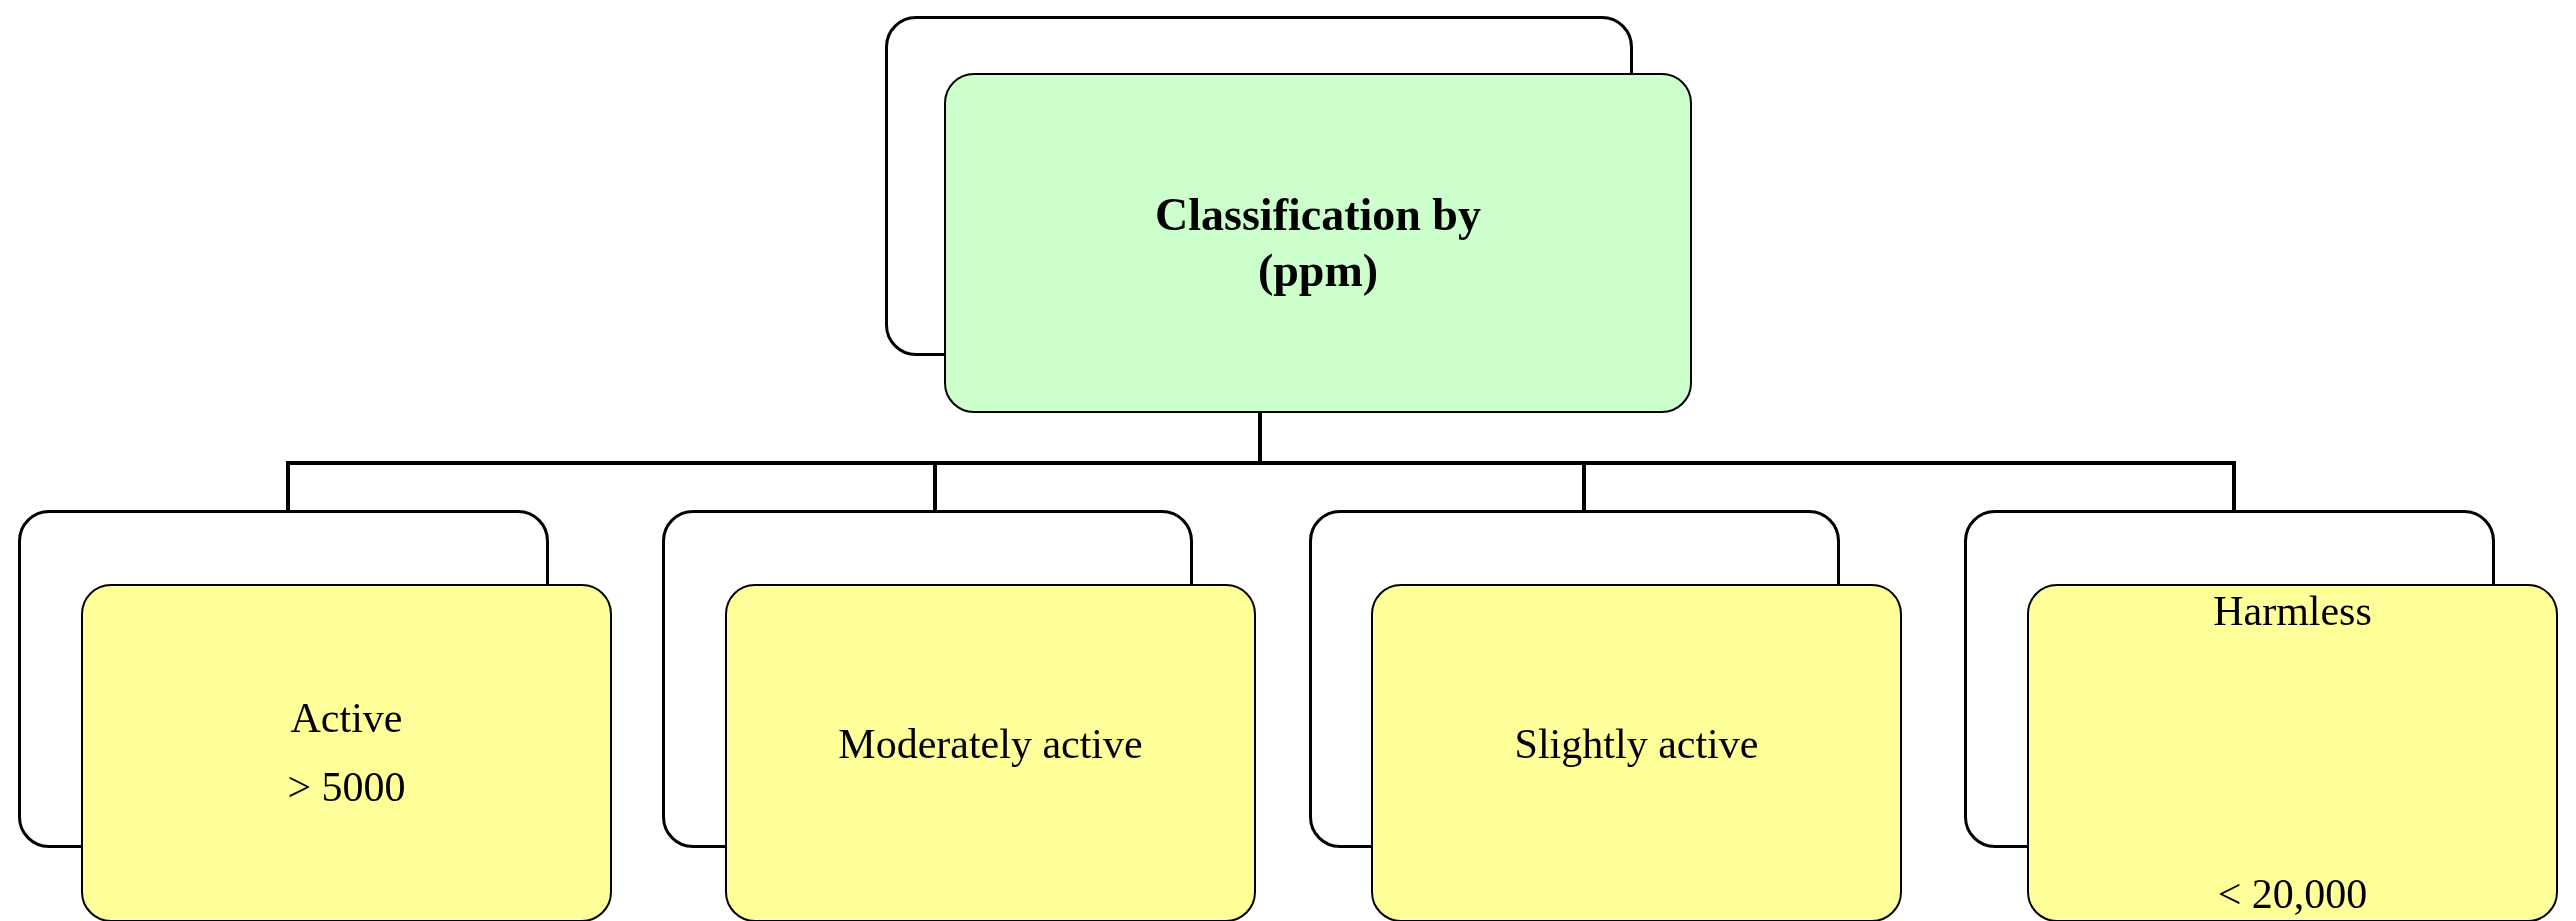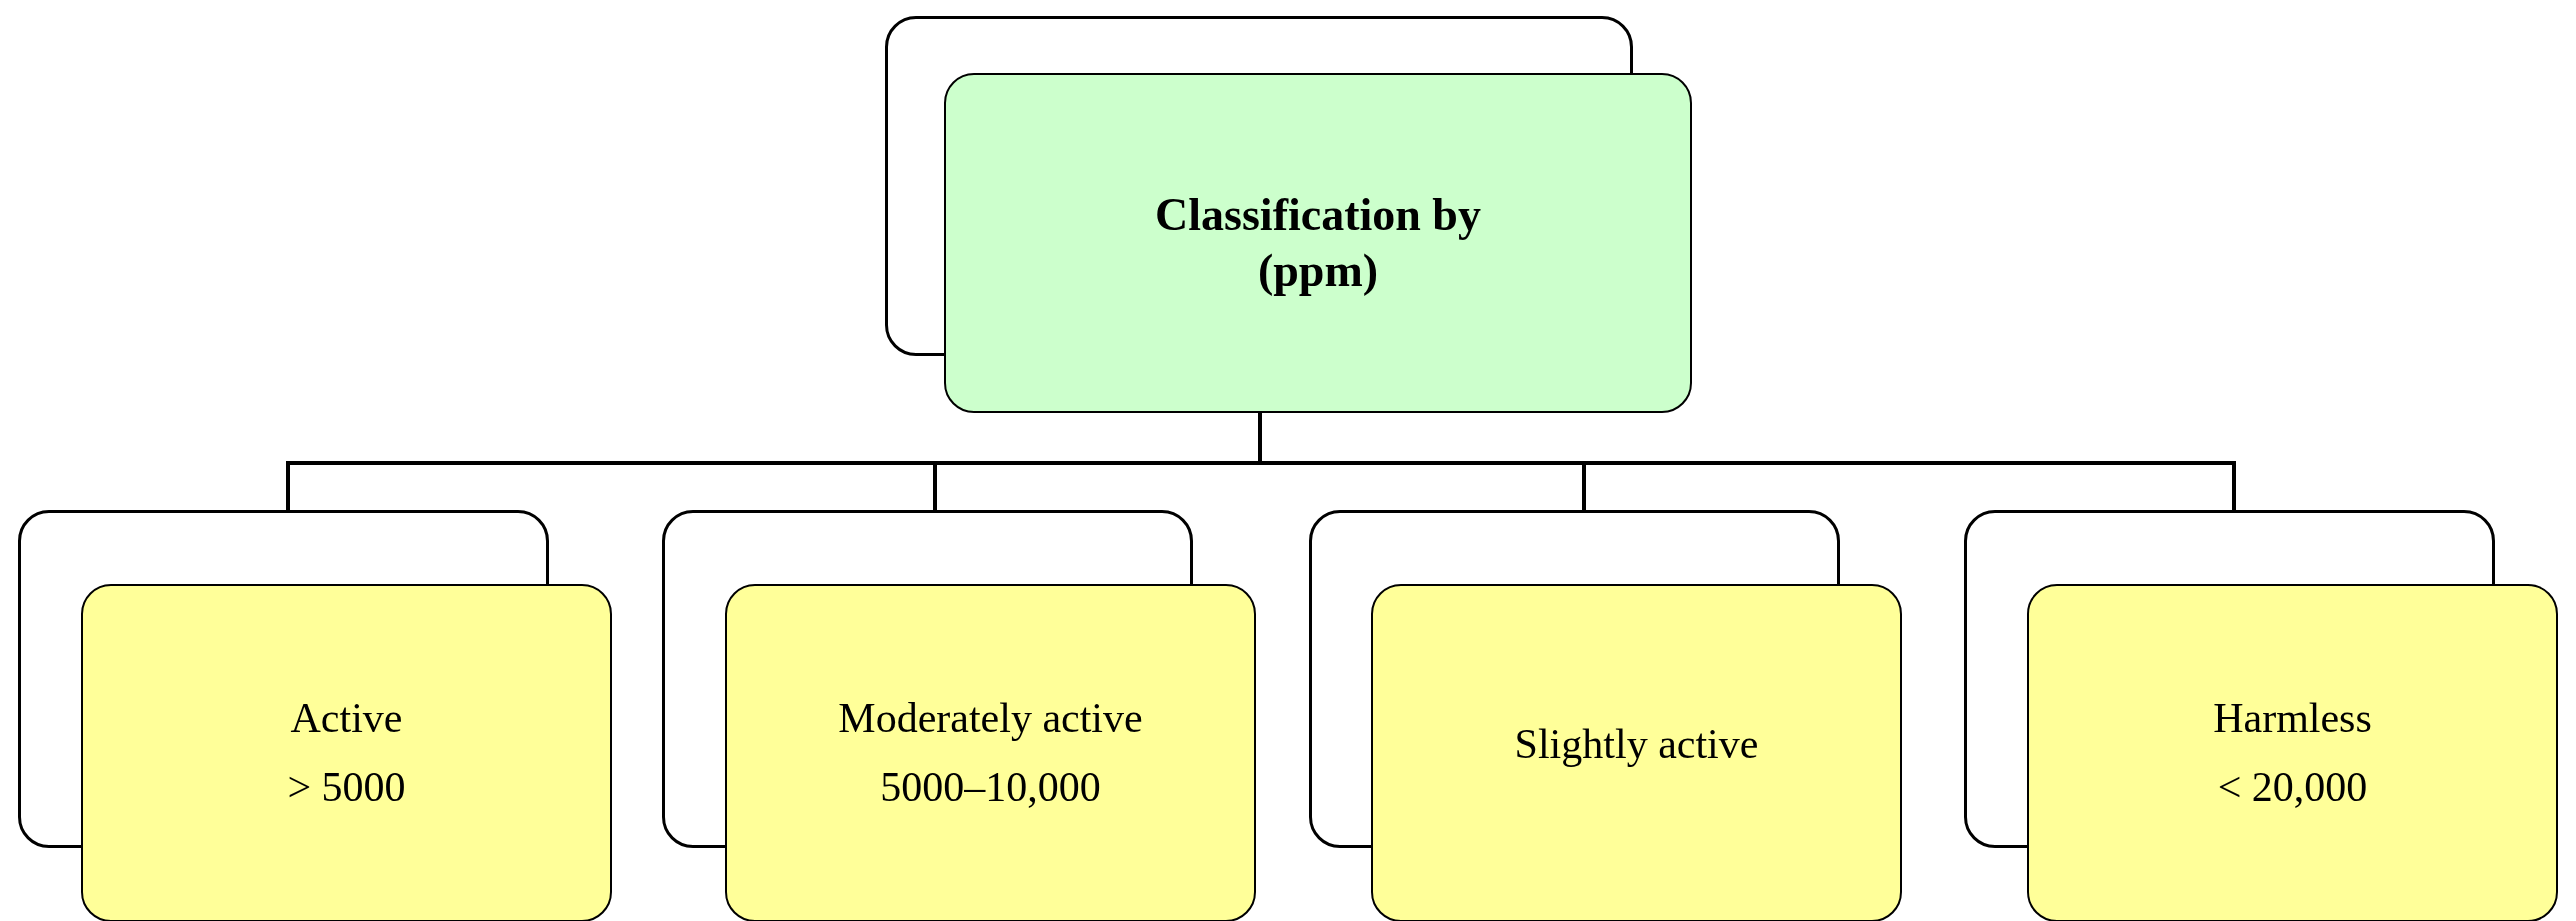--- a/index.html
+++ b/index.html
@@ -99,21 +99,21 @@
   .leaf-front .line.title { margin-bottom: 17.5px; }
 
   
   .col-0 .leaf-back  { left: 18px;   }
   .col-0 .leaf-front { left: 81px;  }
   .col-1 .leaf-back  { left: 662px;  }
   .col-1 .leaf-front { left: 725px; }
   .col-2 .leaf-back  { left: 1309px; }
   .col-2 .leaf-front { left: 1371px; }
   .col-3 .leaf-back  { left: 1964px; }
-  .col-3 .leaf-front { left: 2027px; }
+  .col-3 .leaf-front { left: 2027px; justify-content: space-between; }
 
   
   .conn {
     position: absolute;
     background: #000000;
   }
   .conn-stem {      
     left: 1258px;
     top: 413px;
     width: 4px;
@@ -162,21 +162,20 @@
     <div class="card-front yellow leaf-front">
       <span class="line title">Active</span>
       <span class="line range">&gt; 5000</span>
     </div>
   </div>
 
   <div class="node col-1">
     <div class="card-back leaf-back"></div>
     <div class="card-front yellow leaf-front">
       <span class="line title">Moderately active</span>
-      <span class="line range">5000–10,000</span>
     </div>
   </div>
 
   <div class="node col-2">
     <div class="card-back leaf-back"></div>
     <div class="card-front yellow leaf-front">
       <span class="line title">Slightly active</span>
     </div>
   </div>
 

